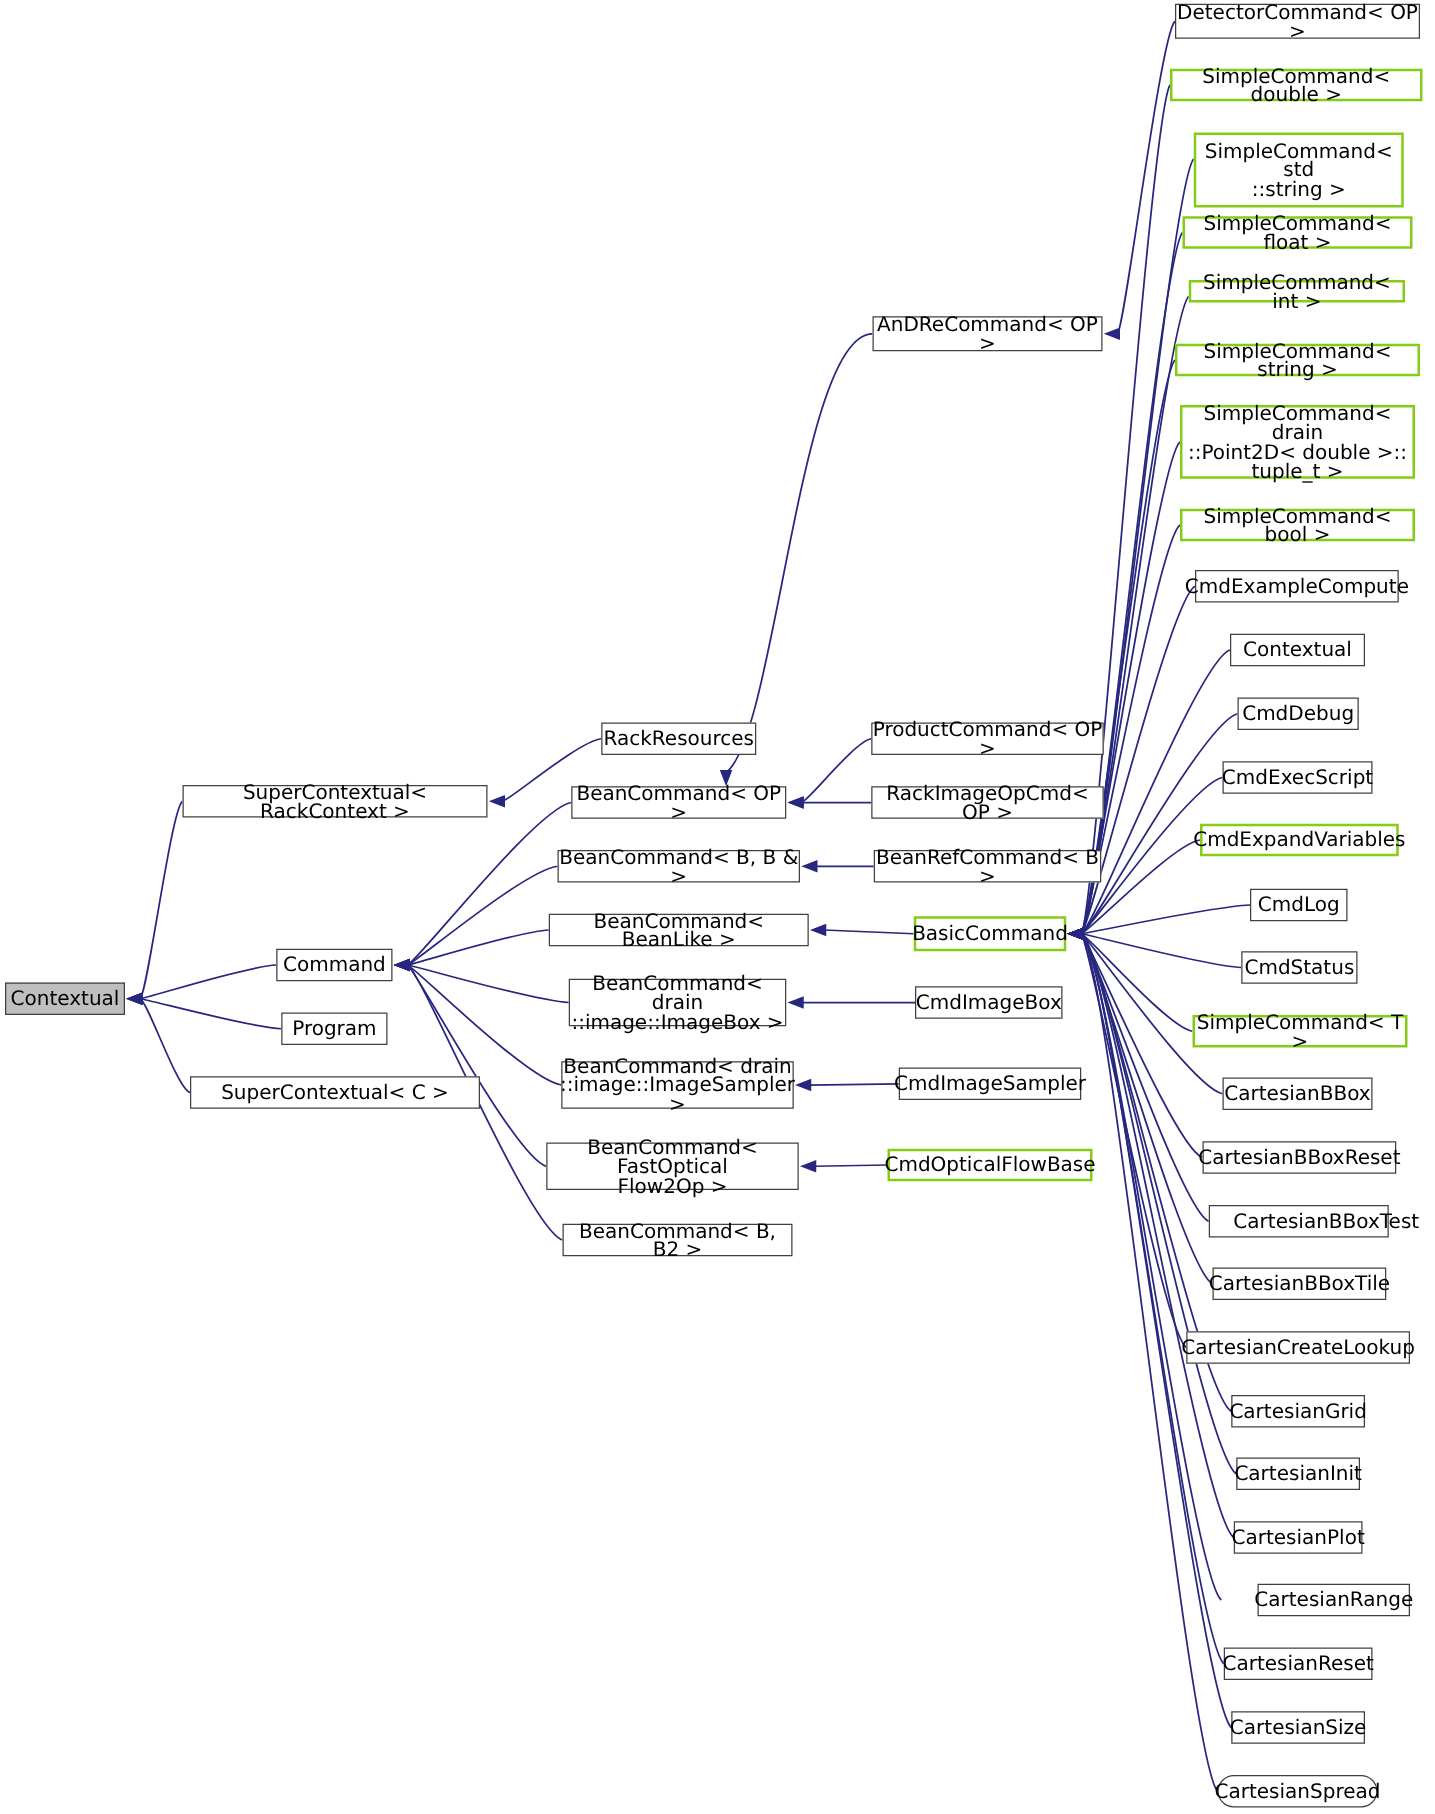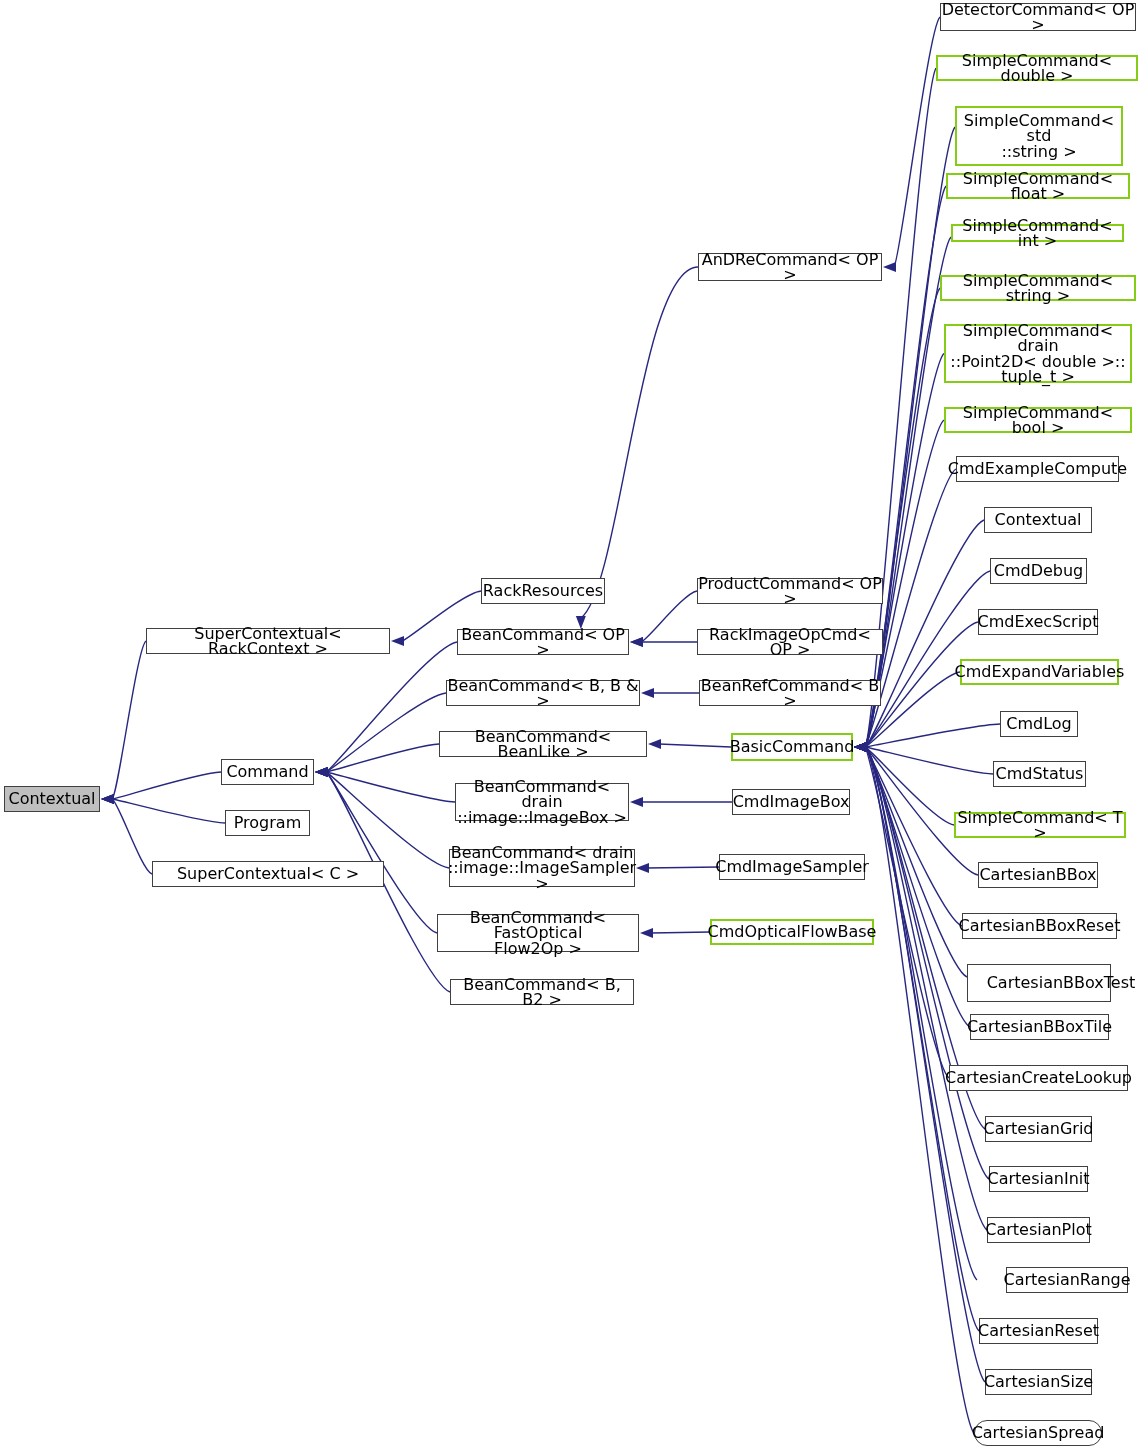--- a/index.html
+++ b/index.html
@@ -155,21 +155,21 @@
       <div class="node" style="left: 956px; top: 456px; width: 163px; height: 26px;"><span>CmdExampleCompute</span></div>
       <div class="node" style="left: 984px; top: 507px; width: 108px; height: 26px;"><span>Contextual</span></div>
       <div class="node" style="left: 990px; top: 558px; width: 97px; height: 26px;"><span>CmdDebug</span></div>
       <div class="node" style="left: 978px; top: 609px; width: 120px; height: 26px;"><span>CmdExecScript</span></div>
       <div class="node red" style="left: 960px; top: 659px; width: 159px; height: 26px;"><span>CmdExpandVariables</span></div>
       <div class="node" style="left: 1000px; top: 711px; width: 78px; height: 26px;"><span>CmdLog</span></div>
       <div class="node" style="left: 993px; top: 761px; width: 93px; height: 26px;"><span>CmdStatus</span></div>
       <div class="node red" style="left: 954px; top: 812px; width: 172px; height: 26px;"><span>SimpleCommand&lt; T &gt;</span></div>
       <div class="node" style="left: 978px; top: 862px; width: 120px; height: 26px;"><span>CartesianBBox</span></div>
       <div class="node" style="left: 962px; top: 913px; width: 155px; height: 26px;"><span>CartesianBBoxReset</span></div>
-      <div class="node" style="left: 967px; top: 964px; width: 144px; height: 38px; padding-left: 44px;"><span>CartesianBBoxTest</span></div>
+      <div class="node" style="left: 967px; top: 964px; width: 144px; height: 26px; padding-left: 44px;"><span>CartesianBBoxTest</span></div>
       <div class="node" style="left: 970px; top: 1014px; width: 139px; height: 26px;"><span>CartesianBBoxTile</span></div>
       <div class="node" style="left: 949px; top: 1065px; width: 179px; height: 26px;"><span>CartesianCreateLookup</span></div>
       <div class="node" style="left: 985px; top: 1116px; width: 107px; height: 26px;"><span>CartesianGrid</span></div>
       <div class="node" style="left: 989px; top: 1166px; width: 99px; height: 26px;"><span>CartesianInit</span></div>
       <div class="node" style="left: 987px; top: 1217px; width: 103px; height: 26px;"><span>CartesianPlot</span></div>
       <div class="node" style="left: 977px; top: 1267px; width: 122px; height: 26px; margin-left: 29px;"><span>CartesianRange</span></div>
       <div class="node" style="left: 979px; top: 1318px; width: 119px; height: 26px;"><span>CartesianReset</span></div>
       <div class="node" style="left: 985px; top: 1369px; width: 107px; height: 26px;"><span>CartesianSize</span></div>
       <div class="node" style="left: 974px; top: 1420px; width: 128px; height: 26px; border-radius: 13px;"><span>CartesianSpread</span></div>
     </div>

